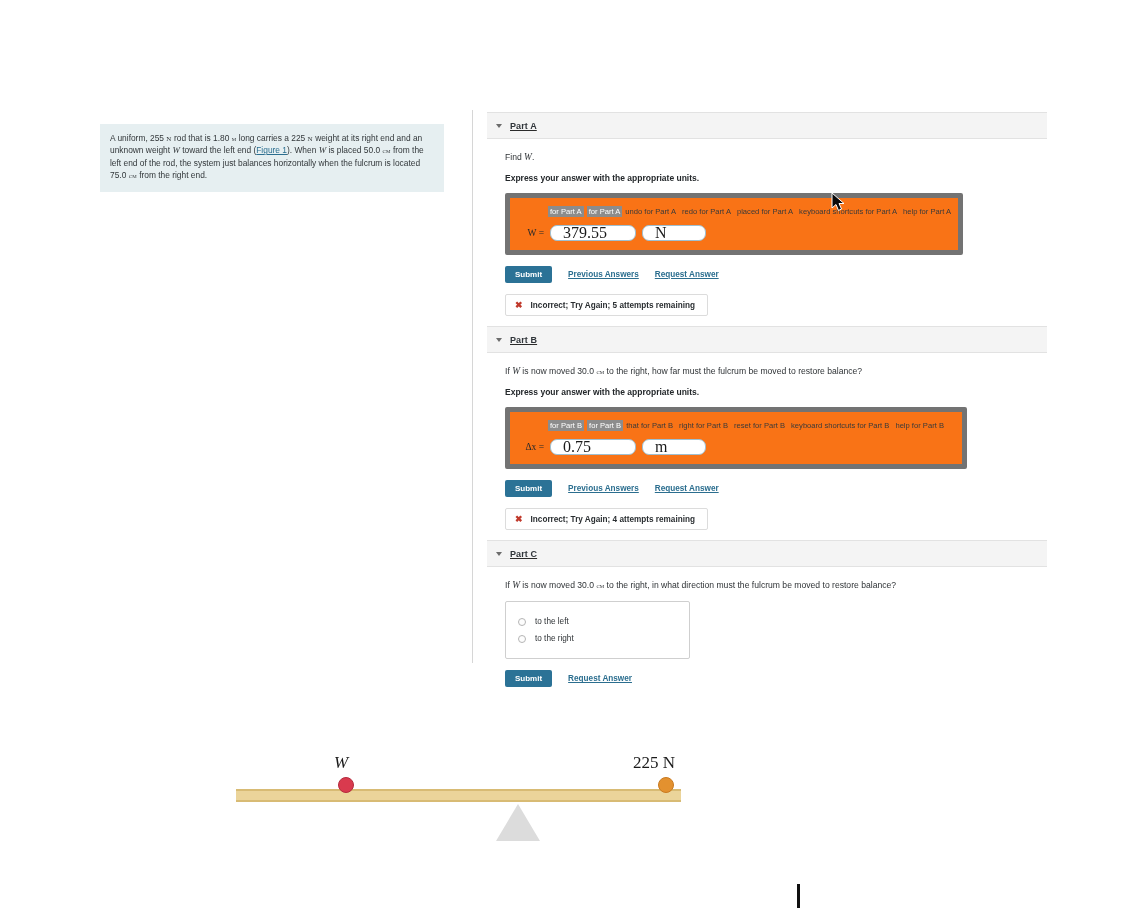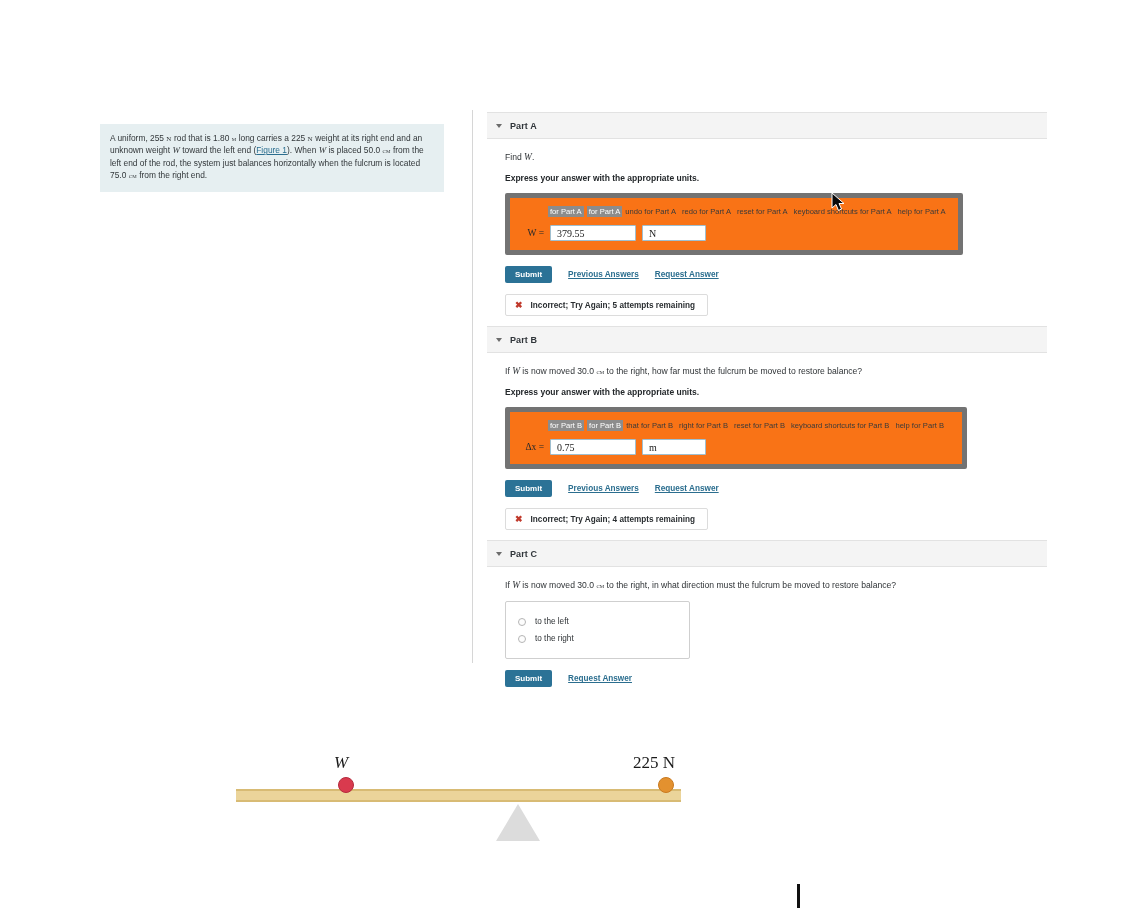--- a/index.html
+++ b/index.html
@@ -68,20 +68,21 @@
 
   .part-header {
     background: #f4f4f4;
     border-top: 1px solid #e2e2e2;
     border-bottom: 1px solid #e2e2e2;
     height: 27px;
     display: flex;
     align-items: center;
     padding-left: 9px;
     box-sizing: border-box;
+    text-decoration: underline;
   }
   .caret {
     width: 0; height: 0;
     border-left: 3.5px solid transparent;
     border-right: 3.5px solid transparent;
     border-top: 4.5px solid #6c6c6c;
     margin-right: 8px;
     cursor: pointer;
   }
   .part-title {
@@ -163,25 +164,25 @@
     color: #24282b;
     white-space: nowrap;
   }
   .answer-input,
   .unit-input {
     border: 1px solid #9fbfd0;
     background: #ffffff;
     height: 16px;
     box-sizing: border-box;
     font-family: "Liberation Serif", serif;
-    font-size: 10px;
+    font-size: 16px;
     color: #1a1a1a;
-    padding: 0 6px;
+    padding: 0 12px;
     outline: none;
-    border-radius: 1px;
+    border-radius: 7px;
   }
   .answer-input { width: 86px; margin-right: 6px; }
   .unit-input   { width: 64px; }
 
   
   .submit-row {
     display: flex;
     align-items: center;
     margin-top: 11px;
   }
@@ -356,21 +357,21 @@
     <div class="part-body">
       <div class="prompt"><span>Find </span><span class="mathvar">W</span><span>.</span></div>
       <div class="express">Express your answer with the appropriate units.</div>
 
       <div class="answer-box ab-a">
         <div class="toolbar">
           <span class="tool-alt boxed">for Part A</span>
           <span class="tool-alt boxed">for Part A</span>
           <span class="tool-alt">undo for Part A</span>
           <span class="tool-alt">redo for Part A</span>
-          <span class="tool-alt">reset for Part A</span>
+          <span class="tool-alt">placed for Part A</span>
           <span class="tool-alt">keyboard shortcuts for Part A</span>
           <span class="tool-alt">help for Part A</span>
         </div>
         <div class="input-row">
           <span class="var-label">W =</span>
           <input class="answer-input" type="text" value="379.55" style="">
           <input class="unit-input" type="text" value="N" style="">
         </div>
       </div>
 

